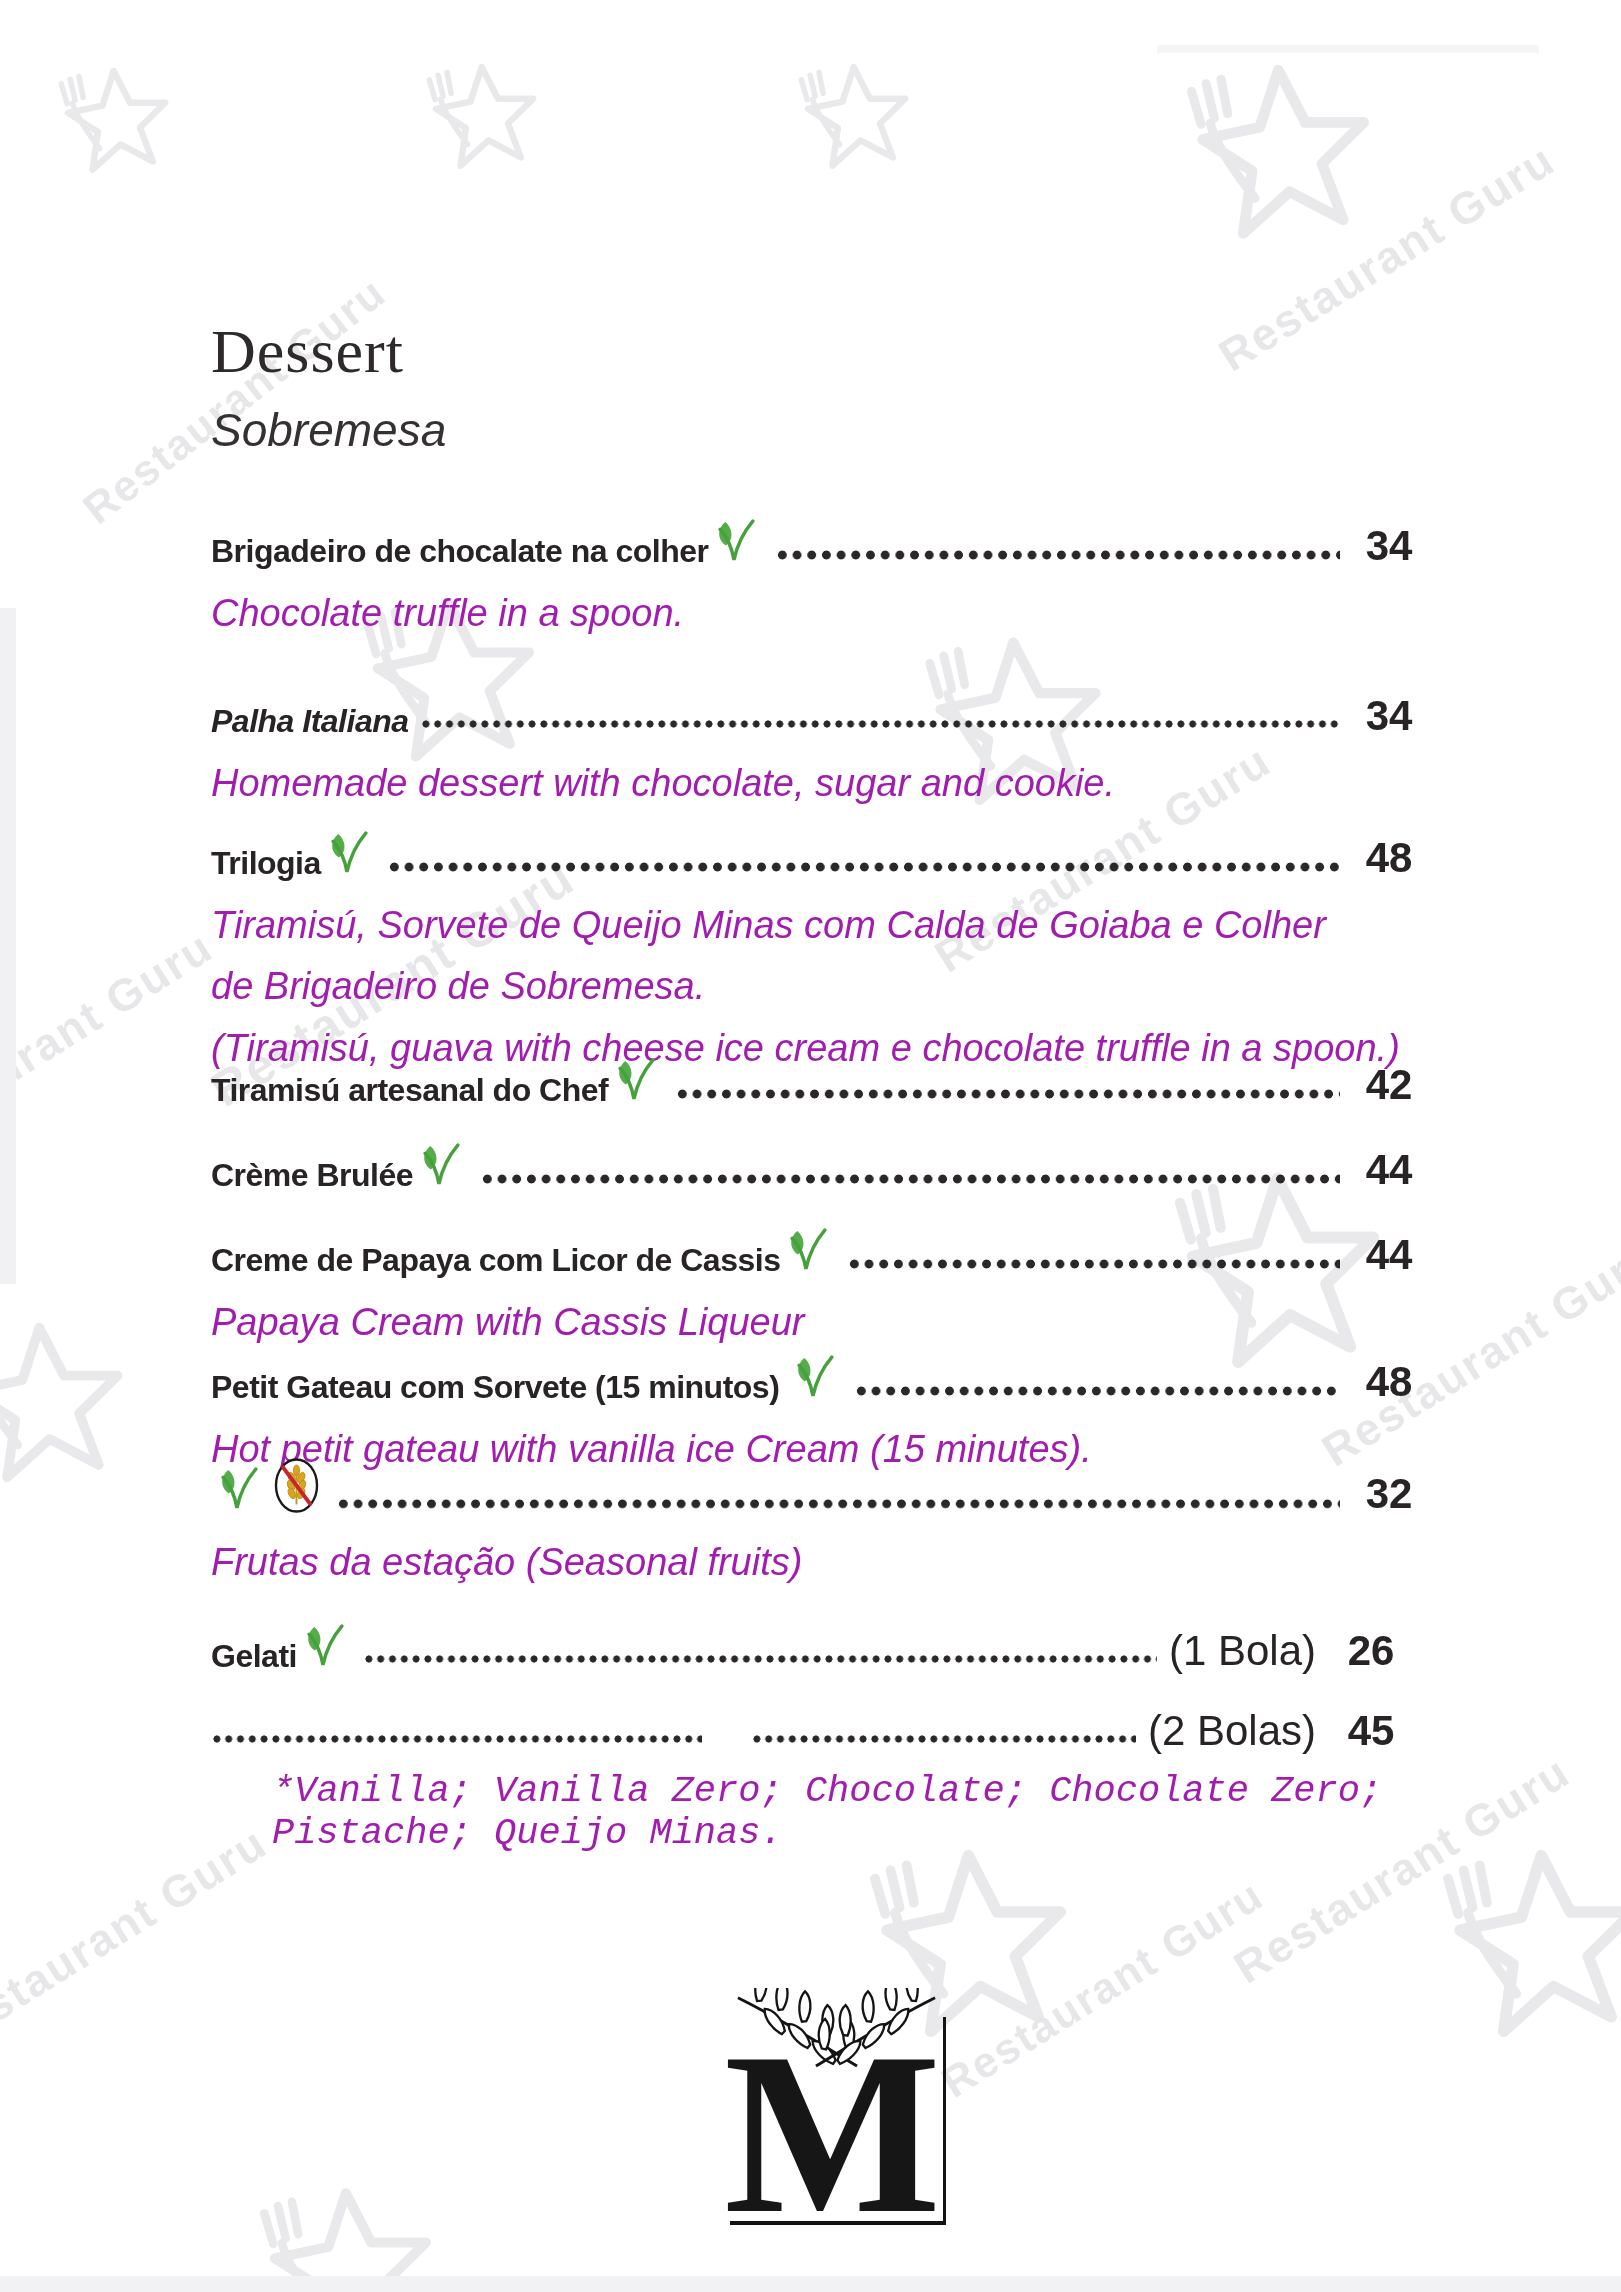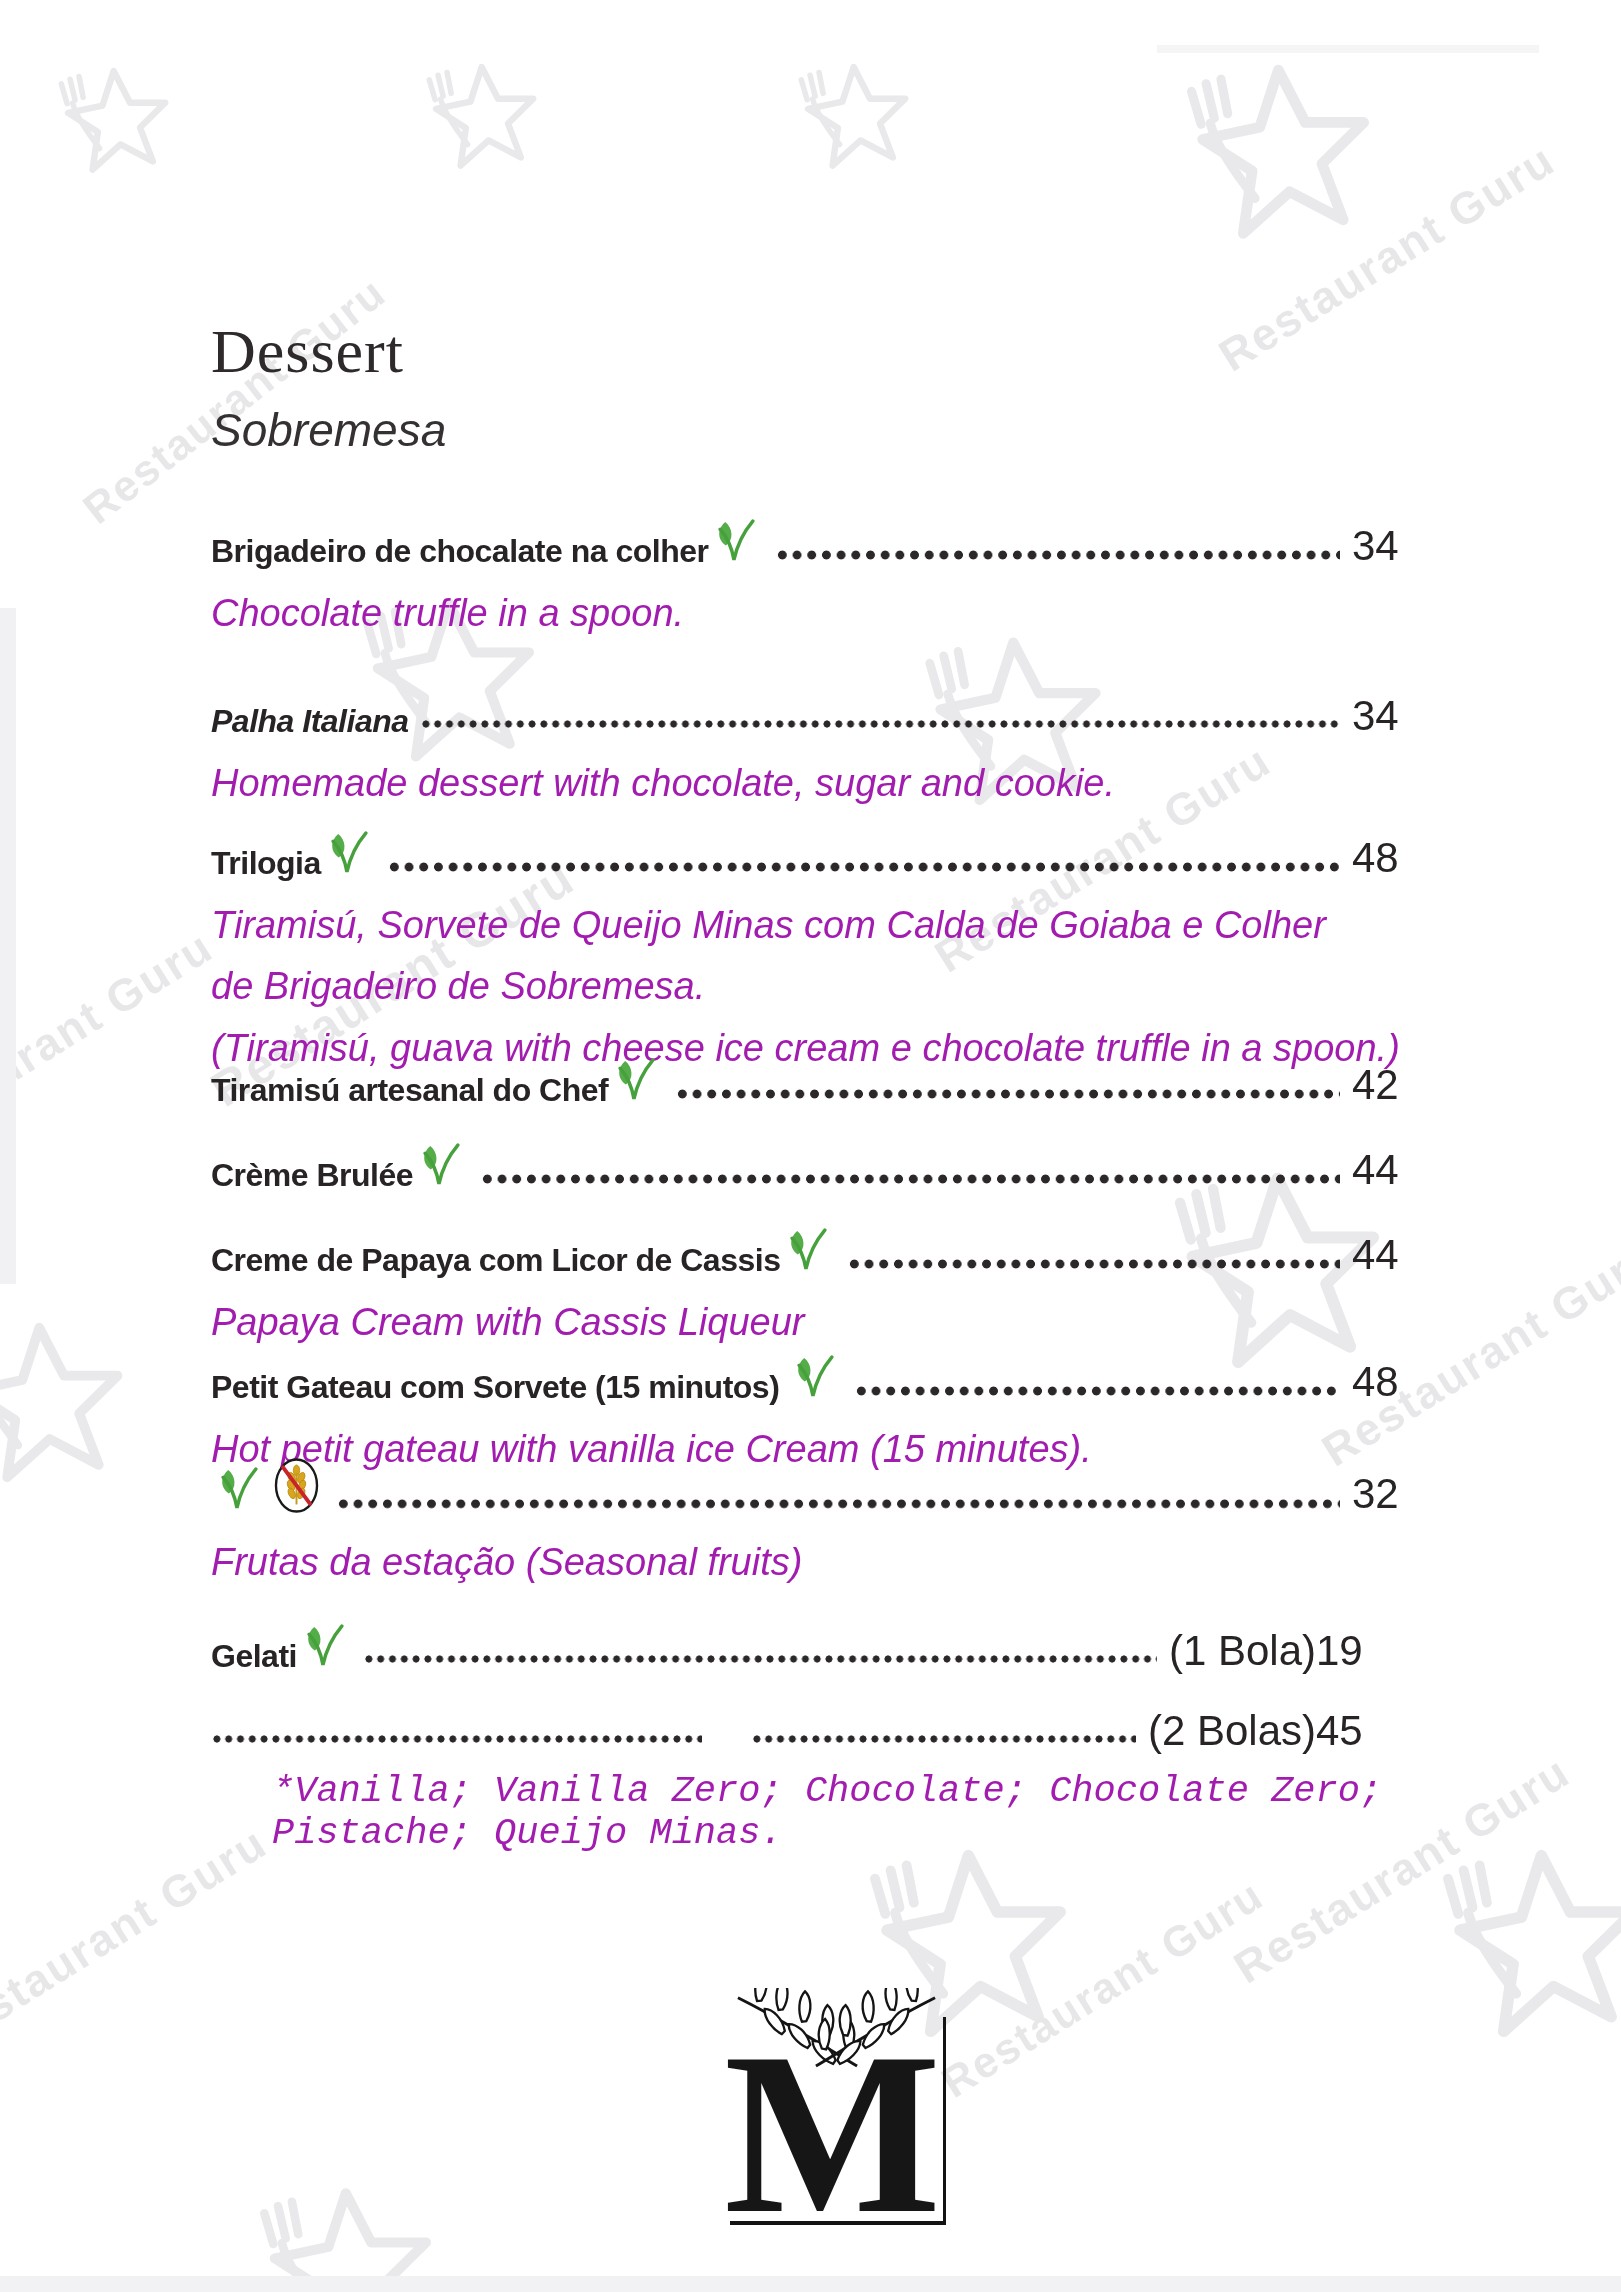--- a/index.html
+++ b/index.html
@@ -32,21 +32,21 @@
   .leaf-wrap{margin:0 5.9px 2px 7.8px;flex:0 0 auto;}
   .gf-wrap{margin:0 3.9px 0 5.9px;flex:0 0 auto;}
   .leader{flex:1 1 auto;height:13.7px;margin:0 11.8px 7.8px 11.8px;
           background-image:radial-gradient(circle,#2c2829 4px,rgba(0,0,0,0) 4.7px);
           background-size:14.7px 13.7px;background-repeat:repeat-x;background-position:0 55%;}
   .leader.fine{background-image:radial-gradient(circle,#2c2829 3.2px,rgba(0,0,0,0) 3.8px);
                background-size:11.8px 13.7px;margin-bottom:8.8px;}
   .line .leader:first-child{margin-left:0;}
   .leader-gap{width:25.5px;}
   .bola{font-size:42px;font-weight:400;white-space:nowrap;}
-  .price{flex:0 0 auto;min-width:74px;text-align:left;font-size:42px;font-weight:400;}
+  .price{flex:0 0 auto;min-width:74px;text-align:center;font-size:42px;font-weight:700;}
   .price.wide{min-width:110px;}
   .desc{margin-top:13.7px;font-style:italic;font-size:38px;color:#a21caf;line-height:1.58;}
   .desc.ptwrap{max-width:1127px;}
   .note{margin:15.7px 0 0 61px;font-style:italic;font-size:37px;color:#a21caf;font-family:Liberation Mono, monospace;}
 
   
   .logo{position:absolute;left:730px;top:1982px;width:218px;height:245px;}
   .logo-frame{position:absolute;left:0;top:35px;right:2px;bottom:2px;
               border-right:3.9px solid #131313;border-bottom:4.9px solid #131313;}
   .sprig{position:absolute;top:5.9px;}
@@ -279,21 +279,21 @@
     </div>
 
     <div class="item" style="top:1598px">
       <div class="line">
         <span class="t">Gelati</span>
         <span class="leaf-wrap"><svg width="41" height="45" viewBox="0 0 42 46">
               <use href="#veg-leaf"></use>
             </svg></span>
         <span class="leader fine"></span>
         <span class="bola">(1 Bola)</span>
-        <span class="price wide">19</span>
+        <span class="price wide">26</span>
       </div>
       <div class="line" style="margin-top:32px">
         <span class="leader fine" style="flex:0.56"></span>
         <span class="leader-gap"></span>
         <span class="leader fine" style="flex:0.44"></span>
         <span class="bola">(2 Bolas)</span>
         <span class="price wide">45</span>
       </div>
       <div class="note">*Vanilla; Vanilla Zero; Chocolate; Chocolate Zero; Pistache; Queijo Minas.</div>
     </div>

